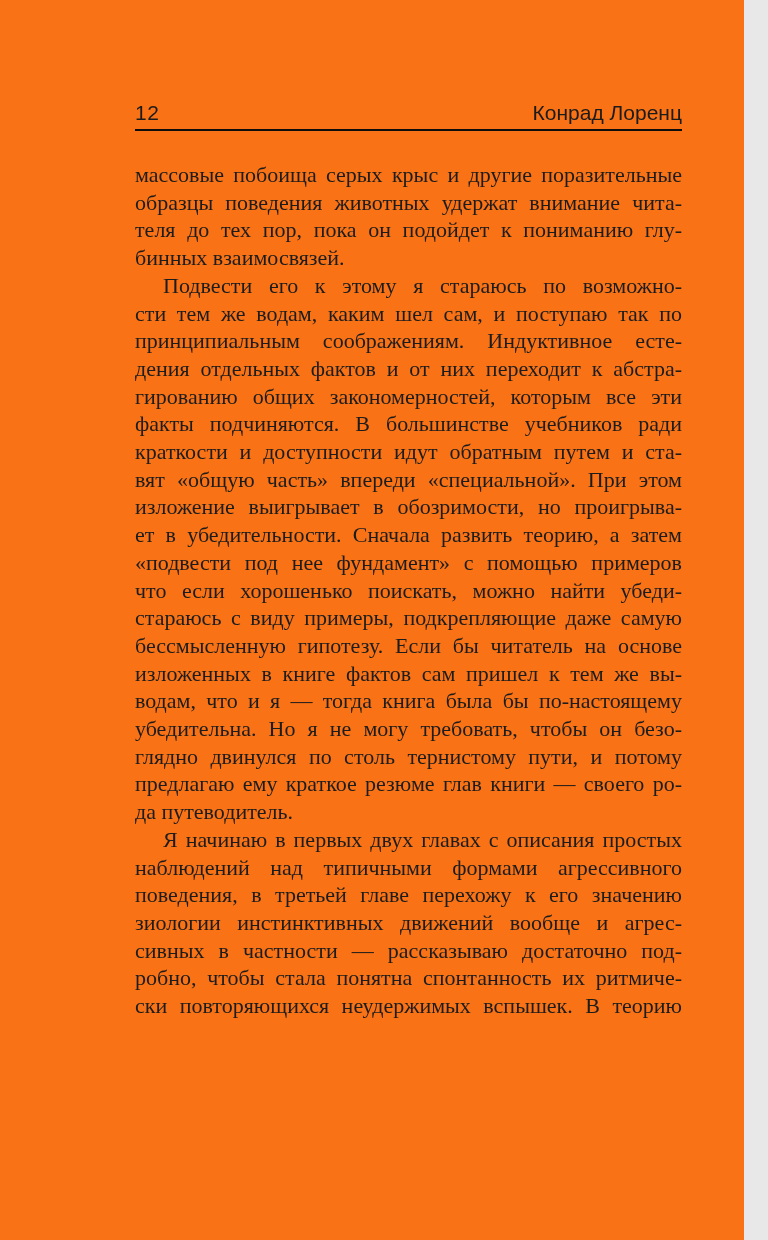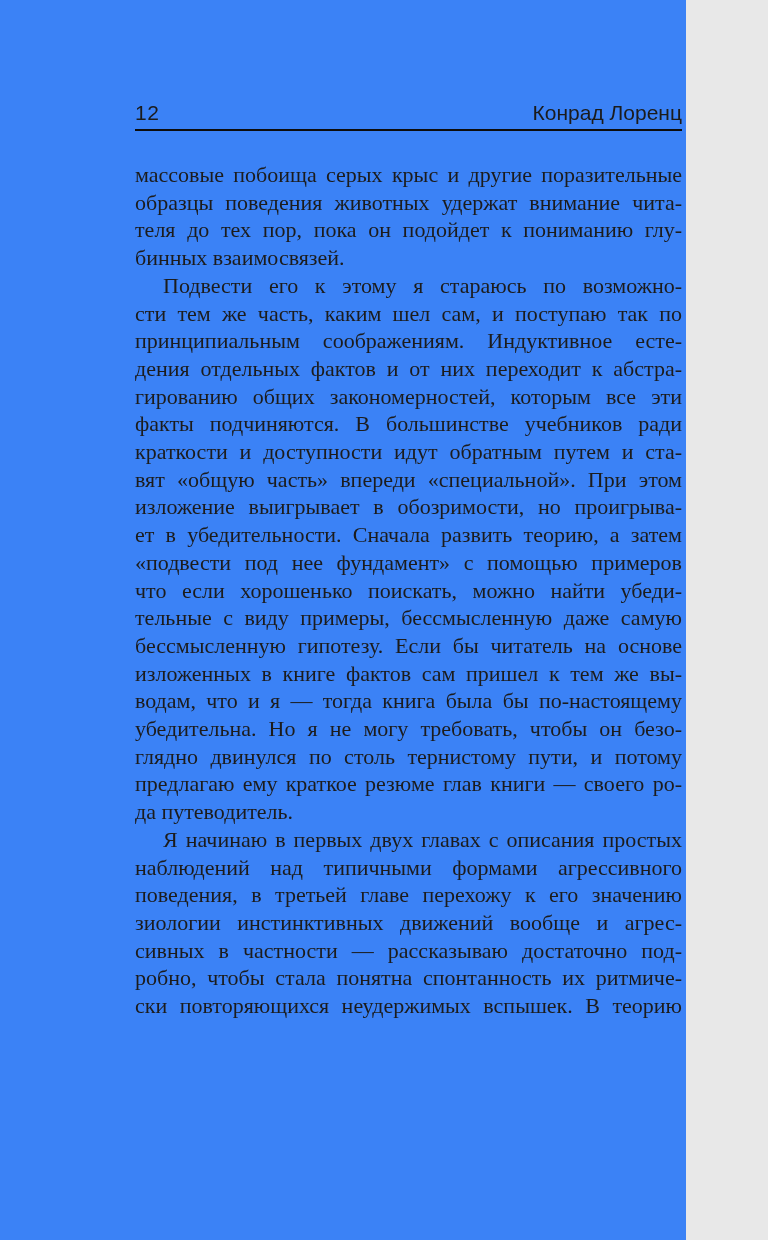--- a/index.html
+++ b/index.html
@@ -2,23 +2,23 @@
 <html><head>
 <meta charset="utf-8">
 <style>
   html, body {
     margin: 0;
     padding: 0;
     background: #e8e8e8;
   }
   .page {
     position: relative;
-    width: 686px;
+    width: 744px;
     height: 1240px;
-    background: #3b82f6;
+    background: #f97316;
     overflow: hidden;
     font-family: "Liberation Serif", serif;
   }
   .running-header {
     position: absolute;
     left: 135px;
     top: 101px;
     width: 547px;
     display: flex;
     justify-content: space-between;
@@ -64,32 +64,32 @@
   <div class="running-header">
     <span class="page-num">12</span>
     <span class="running-title">Конрад Лоренц</span>
   </div>
   <div class="text-block">
       <div class="line">массовые побоища серых крыс и другие поразительные</div>
       <div class="line">образцы поведения животных удержат внимание чита-</div>
       <div class="line">теля до тех пор, пока он подойдет к пониманию глу-</div>
       <div class="line last-left">бинных взаимосвязей.</div>
       <div class="line indent">Подвести его к этому я стараюсь по возможно-</div>
-      <div class="line">сти тем же часть, каким шел сам, и поступаю так по</div>
+      <div class="line">сти тем же водам, каким шел сам, и поступаю так по</div>
       <div class="line">принципиальным соображениям. Индуктивное есте-</div>
       <div class="line">дения отдельных фактов и от них переходит к абстра-</div>
       <div class="line">гированию общих закономерностей, которым все эти</div>
       <div class="line">факты подчиняются. В большинстве учебников ради</div>
       <div class="line">краткости и доступности идут обратным путем и ста-</div>
       <div class="line">вят «общую часть» впереди «специальной». При этом</div>
       <div class="line">изложение выигрывает в обозримости, но проигрыва-</div>
       <div class="line">ет в убедительности. Сначала развить теорию, а затем</div>
       <div class="line">«подвести под нее фундамент» с помощью примеров</div>
       <div class="line">что если хорошенько поискать, можно найти убеди-</div>
-      <div class="line">тельные с виду примеры, бессмысленную даже самую</div>
+      <div class="line">стараюсь с виду примеры, подкрепляющие даже самую</div>
       <div class="line">бессмысленную гипотезу. Если бы читатель на основе</div>
       <div class="line">изложенных в книге фактов сам пришел к тем же вы-</div>
       <div class="line">водам, что и я — тогда книга была бы по-настоящему</div>
       <div class="line">убедительна. Но я не могу требовать, чтобы он безо-</div>
       <div class="line">глядно двинулся по столь тернистому пути, и потому</div>
       <div class="line">предлагаю ему краткое резюме глав книги — своего ро-</div>
       <div class="line last-left">да путеводитель.</div>
       <div class="line indent">Я начинаю в первых двух главах с описания простых</div>
       <div class="line">наблюдений над типичными формами агрессивного</div>
       <div class="line">поведения, в третьей главе перехожу к его значению</div>

